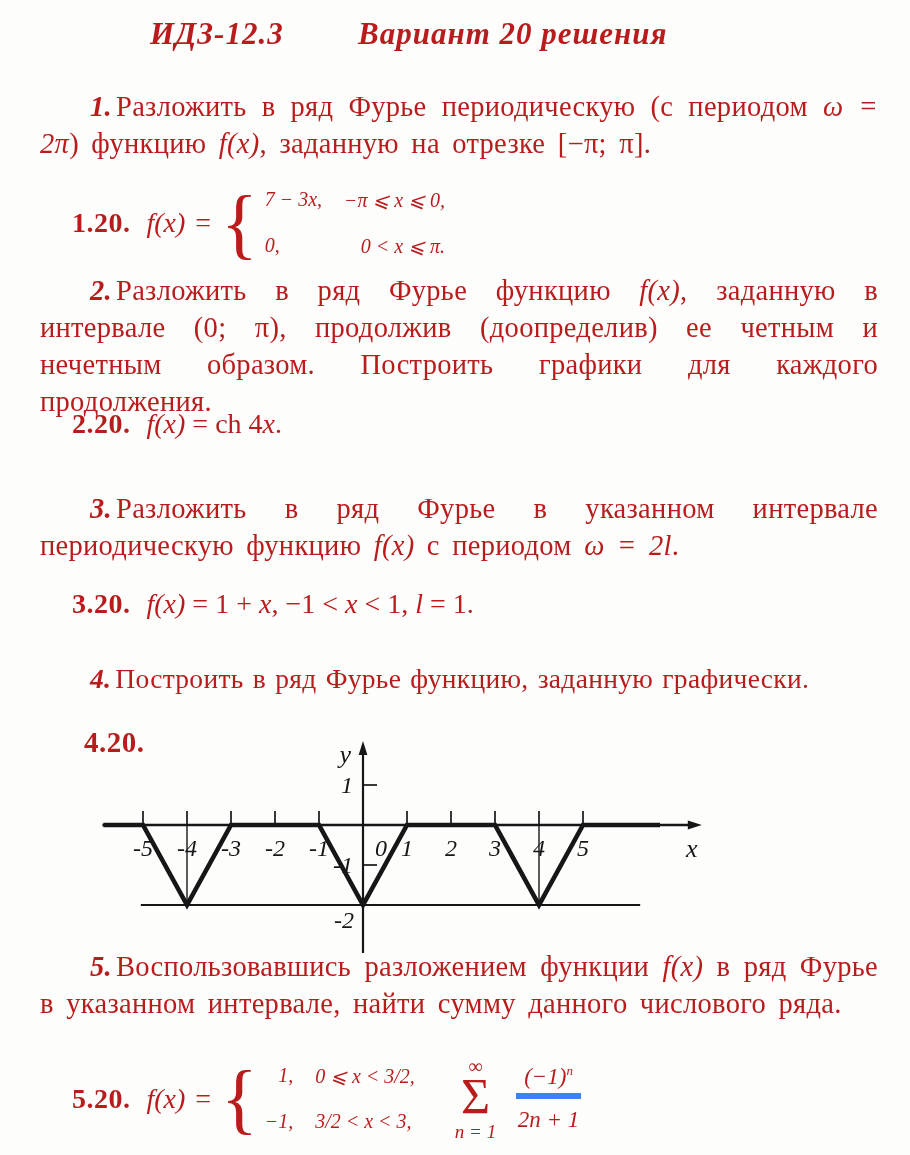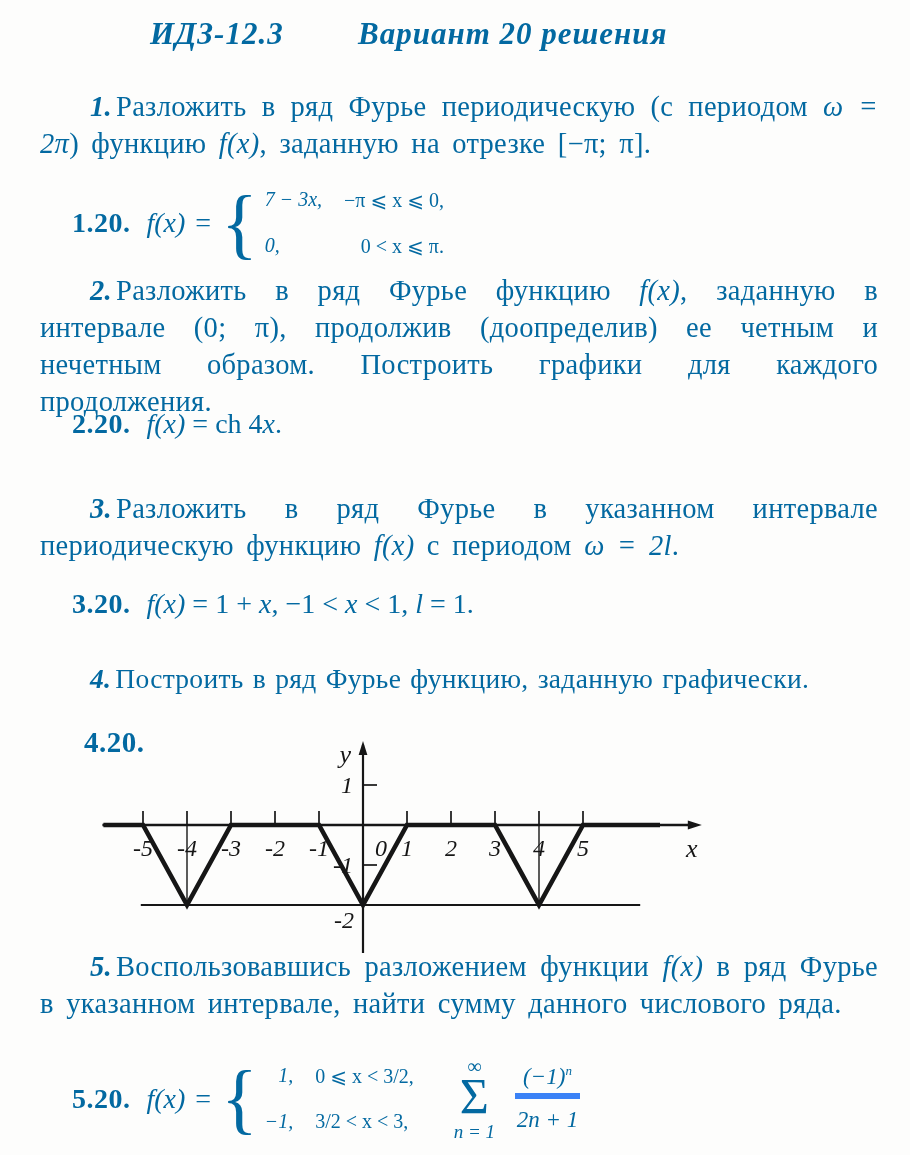--- a/index.html
+++ b/index.html
@@ -2,21 +2,21 @@
 <html><head>
 <meta charset="utf-8">
 <title>Document</title>
 <style>
   html,body{margin:0;padding:0;}
   body{width:910px;height:1155px;overflow:hidden;background:#f4f4f2;}
   .page{
     position:relative;width:910px;height:1155px;
     background:#fdfdfc;
     font-family:"Liberation Serif", serif;
-    color:#0369a1;
+    color:#b91c1c;
   }
   
   .hdr-code{position:absolute;top:16px;left:150px;font-size:31px;font-weight:bold;font-style:italic;letter-spacing:1px;}
   .hdr-var{position:absolute;top:16px;left:358px;font-size:31px;font-weight:bold;font-style:italic;letter-spacing:1px;}
   
   .stmt{
     position:absolute;left:40px;width:838px;margin:0;
     font-size:28.5px;line-height:37px;text-align:justify;
     text-indent:50px;word-spacing:5px;letter-spacing:.3px;
   }
@@ -24,21 +24,21 @@
   .stmt .num{font-weight:bold;font-style:italic;padding-right:4px;}
   .m{font-style:italic;}
   
   .formula{position:absolute;display:flex;align-items:center;font-size:28px;}
   .flabel{font-weight:bold;margin-right:16px;letter-spacing:.5px;}
   .fx{font-style:italic;}
   .feq{margin:0 10px;}
   .brace{font-size:76px;font-weight:400;line-height:.82;margin-right:7px;transform:scaleY(1.04);}
   .cases{display:grid;grid-template-columns:auto auto;column-gap:36px;row-gap:3px;font-size:20px;gap:22px;}
   .cases .expr{font-style:italic;}
-  .cases .cond{text-align:right;}
+  .cases .cond{font-style:italic;text-align:right;}
   .cases.c520 .expr{text-align:right;}
   .cases.c520 .cond{text-align:left;}
   .inlinef{font-size:28px;}
   
   .sum{display:flex;flex-direction:column;align-items:center;margin-left:40px;line-height:1;}
   .sum .inf{font-size:20px;margin-bottom:-3px;}
   .sum .sigma{font-size:50px;line-height:.92;}
   .sum .lower{font-size:19px;font-style:italic;margin-top:3px;}
   .frac{display:inline-flex;flex-direction:column;align-items:center;margin-left:20px;font-size:23px;font-style:italic;line-height:1.15;}
   .frac .fnum{padding:0 8px 2px;border-bottom:6px solid #3b82f6;}

